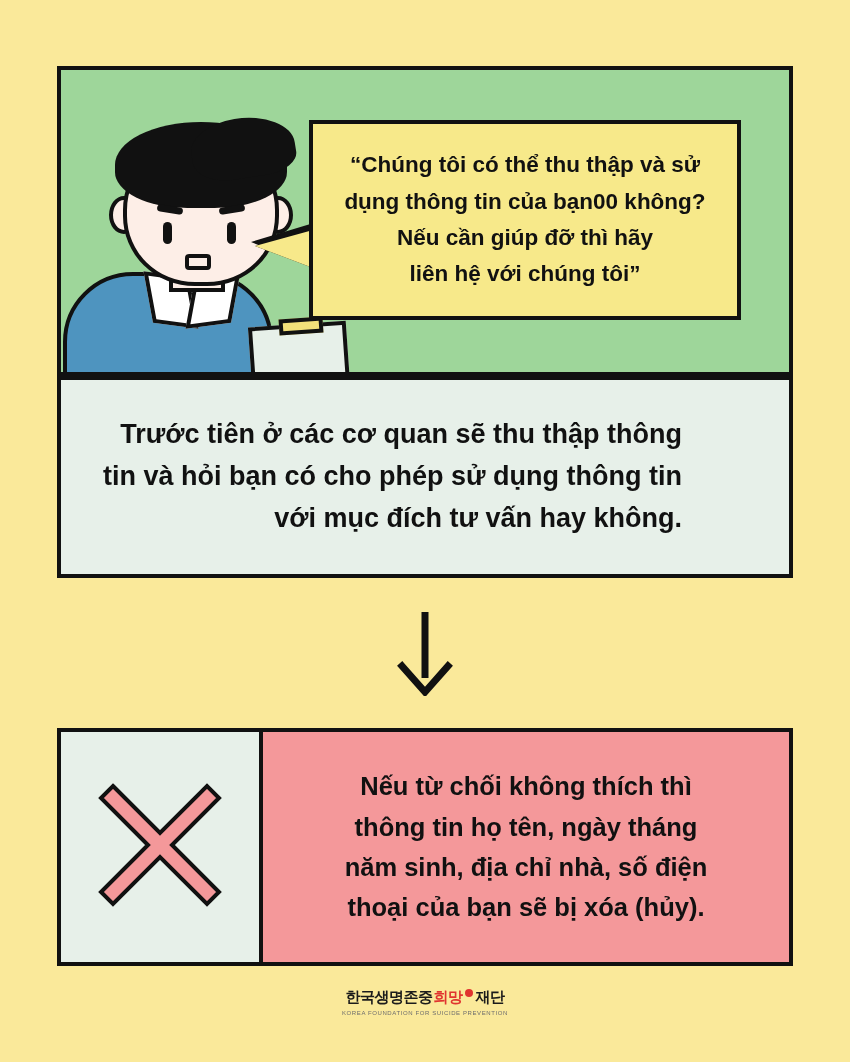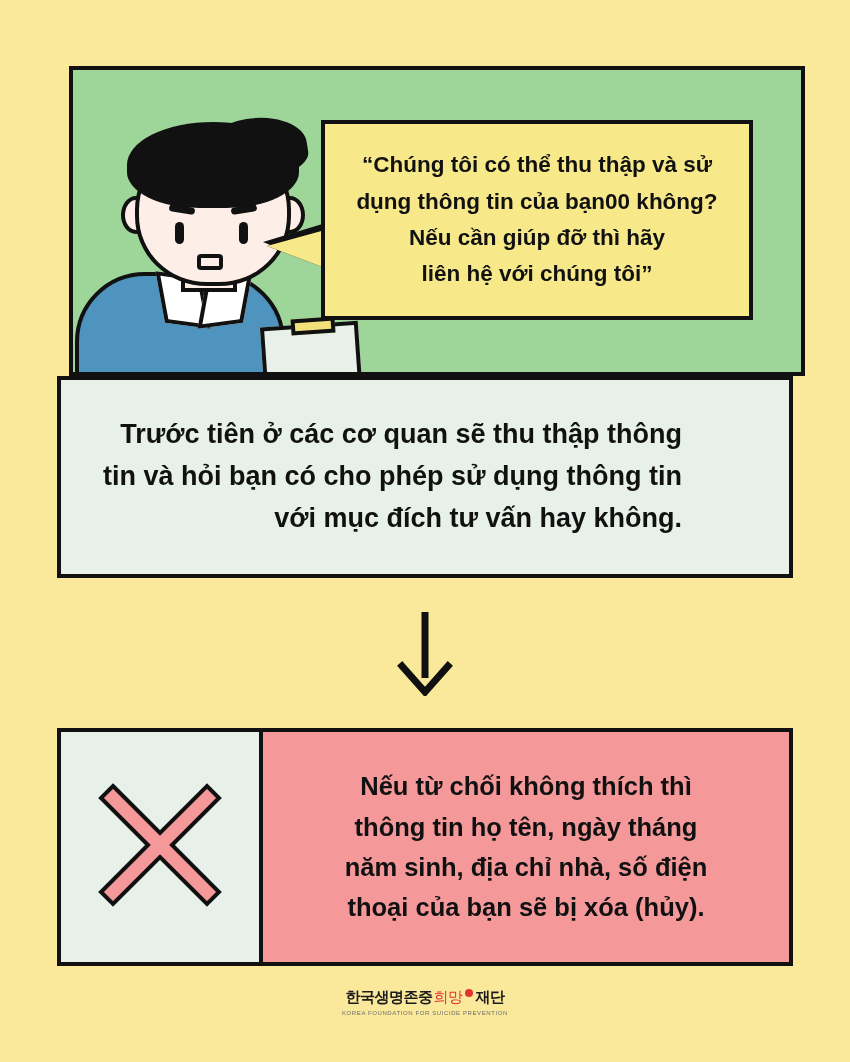--- a/index.html
+++ b/index.html
@@ -16,21 +16,21 @@
   .page {
     position: relative;
     width: 850px;
     height: 1062px;
     box-sizing: border-box;
   }
 
   
   .panel-top {
     position: absolute;
-    left: 69px;
+    left: 57px;
     top: 66px;
     width: 736px;
     height: 310px;
     background: #9ed69a;
     border: 4px solid #111111;
     box-sizing: border-box;
     overflow: hidden;
   }
 
   
@@ -340,21 +340,21 @@
     gap: 1px;
   }
   .logo-ko-black {
     font-size: 15px;
     font-weight: bold;
     color: #1b1b1b;
     letter-spacing: -0.5px;
   }
   .logo-ko-red {
     font-size: 15px;
-    font-weight: normal;
+    font-weight: bold;
     color: #e0342f;
     letter-spacing: -0.5px;
   }
   .logo-dot {
     position: relative;
     display: inline-block;
     width: 11px;
     height: 15px;
   }
   .logo-dot::after {

